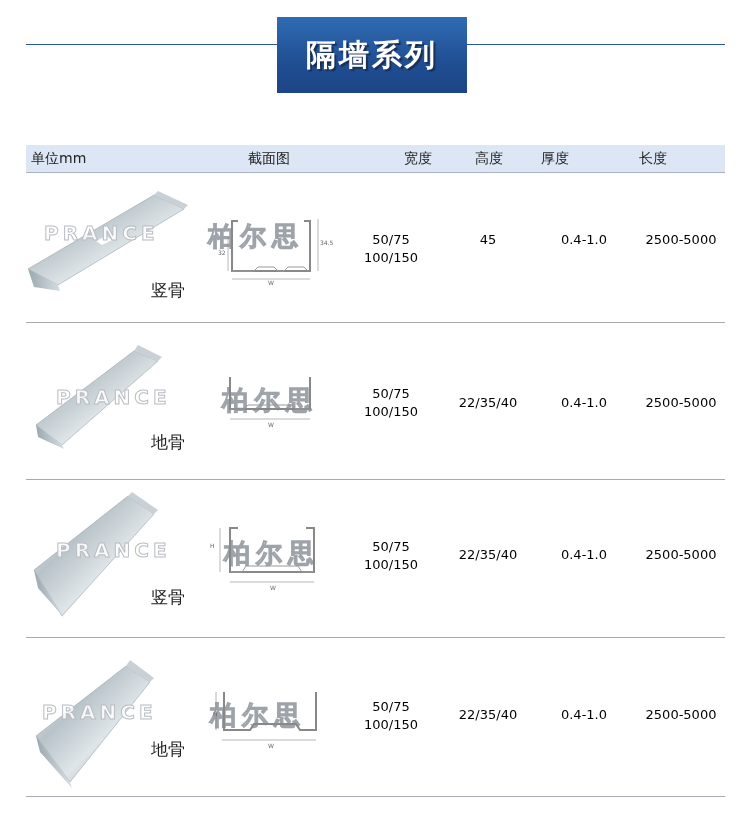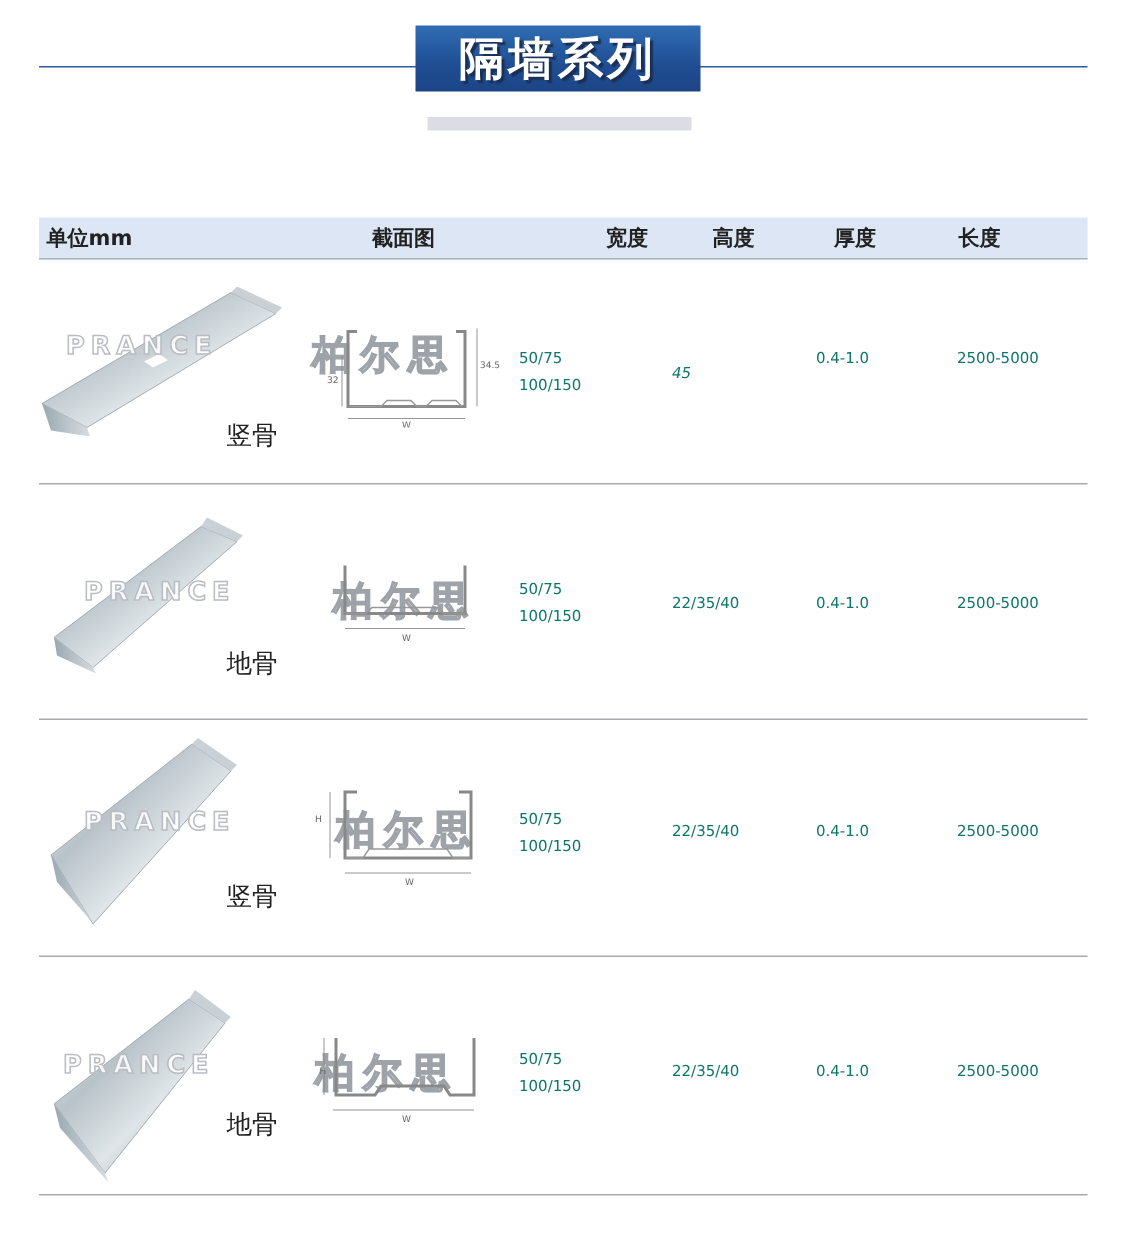--- a/index.html
+++ b/index.html
@@ -2,55 +2,55 @@
 <html><head>
 <meta charset="utf-8">
 <style>
   html, body { margin:0; padding:0; background:#ffffff; }
   body { width:750px; height:831px; position:relative; overflow:hidden;
          font-family:"DejaVu Sans","Liberation Sans",sans-serif; color:#333; }
   .title-line { position:absolute; top:44px; height:1px; background:#2a5a9c; }
   .title-line.left { left:26px; width:252px; }
   .title-line.right { left:466px; width:259px; }
   .title-shadow { position:absolute; left:285px; top:78px; width:176px; height:9px; background:#dcdde4; }
-  .title-box { position:absolute; left:277px; top:17px; width:190px; height:44px;
+  .title-box { position:absolute; left:277px; top:17px; width:190px; height:76px;
     background:linear-gradient(180deg,#2f6cb3 0%,#204e93 60%,#1c4586 100%);
     display:flex; align-items:center; justify-content:center; }
   .title-text { color:#fff; font-weight:bold; font-size:30px; letter-spacing:3px;
     text-shadow:2px 2px 1px #1a2f55; }
   .header-row { position:absolute; left:26px; top:145px; width:699px; height:27px;
     background:#dce6f4; border-bottom:1px solid #a9b1c2; }
-  .hcell { position:absolute; top:5px; font-size:14px; color:#222; font-weight:bold; }
+  .hcell { position:absolute; top:5px; font-size:14px; color:#222; font-weight:normal; }
   .row { position:absolute; left:26px; width:699px; }
   .row-sep { position:absolute; left:26px; width:699px; height:1px; background:#a9a9b0; }
-  .cell { position:absolute; font-size:10px; color:#0f766e; text-align:left; line-height:18px; }
+  .cell { position:absolute; font-size:13px; color:#000000; text-align:center; line-height:18px; }
   .photo { position:absolute; }
   .name-label { position:absolute; font-size:17px; color:#222; }
-  .watermark { position:absolute; font-family:"DejaVu Sans",sans-serif; font-size:17px; letter-spacing:4px;
+  .watermark { position:absolute; font-family:"DejaVu Sans",sans-serif; font-size:20px; letter-spacing:4px;
     color:rgba(255,255,255,0.85); -webkit-text-stroke:1px #b9bcc2; font-weight:bold; }
   .wm-cn { position:absolute; font-size:26px; font-weight:bold; letter-spacing:6px;
     color:rgba(255,255,255,0.85);text-align:right; -webkit-text-stroke:1px #9ea3aa; }
   .dim-text { font-family:"DejaVu Sans",sans-serif; font-size:6px; fill:#666; }
 </style>
 </head>
 <body>
 
 <div class="title-line left"></div>
 <div class="title-line right"></div>
 <div class="title-shadow"></div>
 <div class="title-box">
   <span class="title-text">隔墙系列</span>
 </div>
 
 <div class="header-row">
   <span class="hcell" style="left:5px;">单位mm</span>
   <span class="hcell" style="left:222px;">截面图</span>
   <span class="hcell" style="left:351px;margin-left:27px;">宽度</span>
   <span class="hcell" style="left:449px;">高度</span>
-  <span class="hcell" style="left:530px;">厚度</span>
+  <span class="hcell" style="left:515px;">厚度</span>
   <span class="hcell" style="left:613px;">长度</span>
 </div>
 
 <svg width="0" height="0" style="position:absolute">
   <defs>
     <linearGradient id="metal" x1="0" y1="0" x2="1" y2="1">
       <stop offset="0" stop-color="#eef1f3"></stop>
       <stop offset="0.35" stop-color="#b8c3c9"></stop>
       <stop offset="0.6" stop-color="#dfe5e8"></stop>
       <stop offset="1" stop-color="#8d9aa2"></stop>
@@ -79,21 +79,21 @@
     <text x="4" y="42" class="dim-text">32</text>
     <line x1="104" y1="6" x2="104" y2="58" stroke="#888" stroke-width="0.6"></line>
     <text x="106" y="32" class="dim-text">34.5</text>
     <line x1="18" y1="66" x2="96" y2="66" stroke="#888" stroke-width="0.6"></line>
     <text x="54" y="72" class="dim-text">W</text>
   </svg>
   <div class="cell" style="left:320px;top:58px;width:90px;">
     <div>50/75</div>
     <div>100/150</div>
   </div>
-  <div class="cell" style="left:422px;top:68px;width:80px;font-style:italic;">45</div>
+  <div class="cell" style="left:422px;top:58px;width:80px;">45</div>
   <div class="cell" style="left:518px;top:58px;width:80px;">0.4-1.0</div>
   <div class="cell" style="left:612px;top:58px;width:86px;">2500-5000</div>
 </div>
 <div class="row-sep" style="top:322px;"></div>
 
 <div class="row" style="top:323px;height:157px;">
   <svg class="photo" style="left:8px;top:22px;" width="140" height="105">
     <polygon points="2,80 100,6 124,16 28,100" fill="url(#metal)" stroke="#9aa5ab" stroke-width="0.6"></polygon>
     <polygon points="100,6 104,0 128,12 124,16" fill="#c9d1d6"></polygon>
     <polygon points="2,80 4,92 30,104 28,100" fill="url(#metal2)"></polygon>

